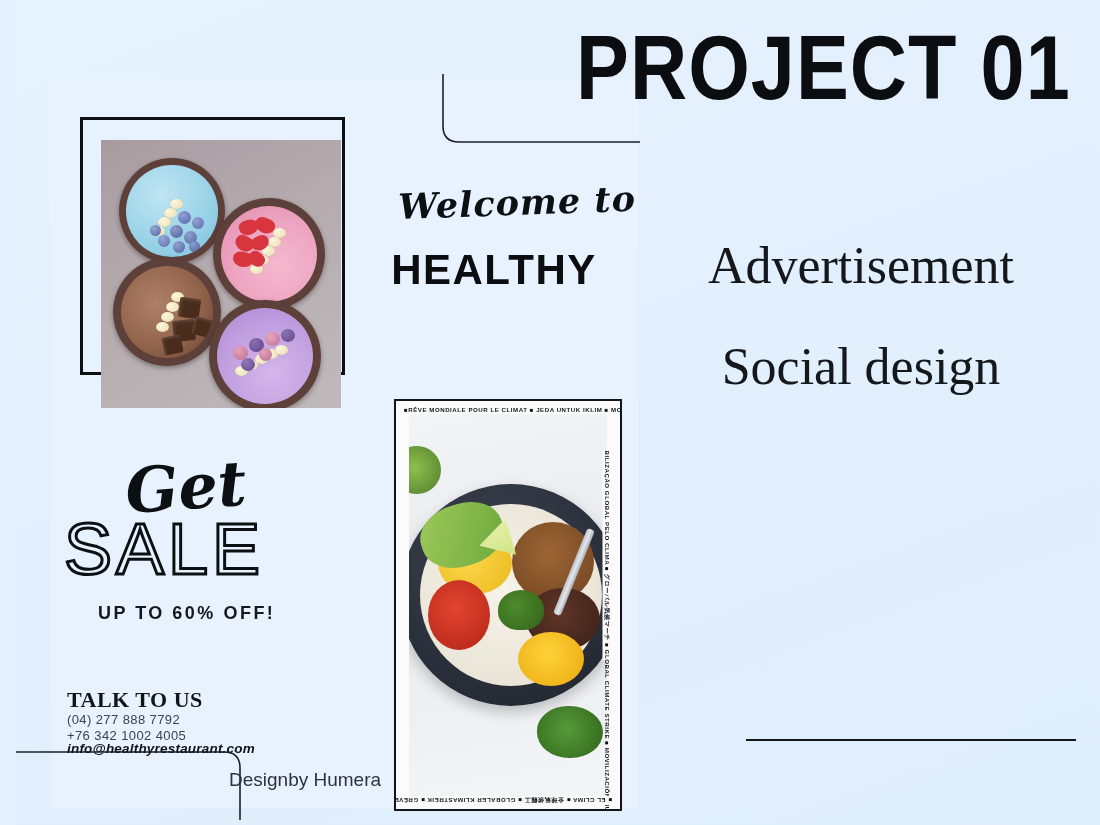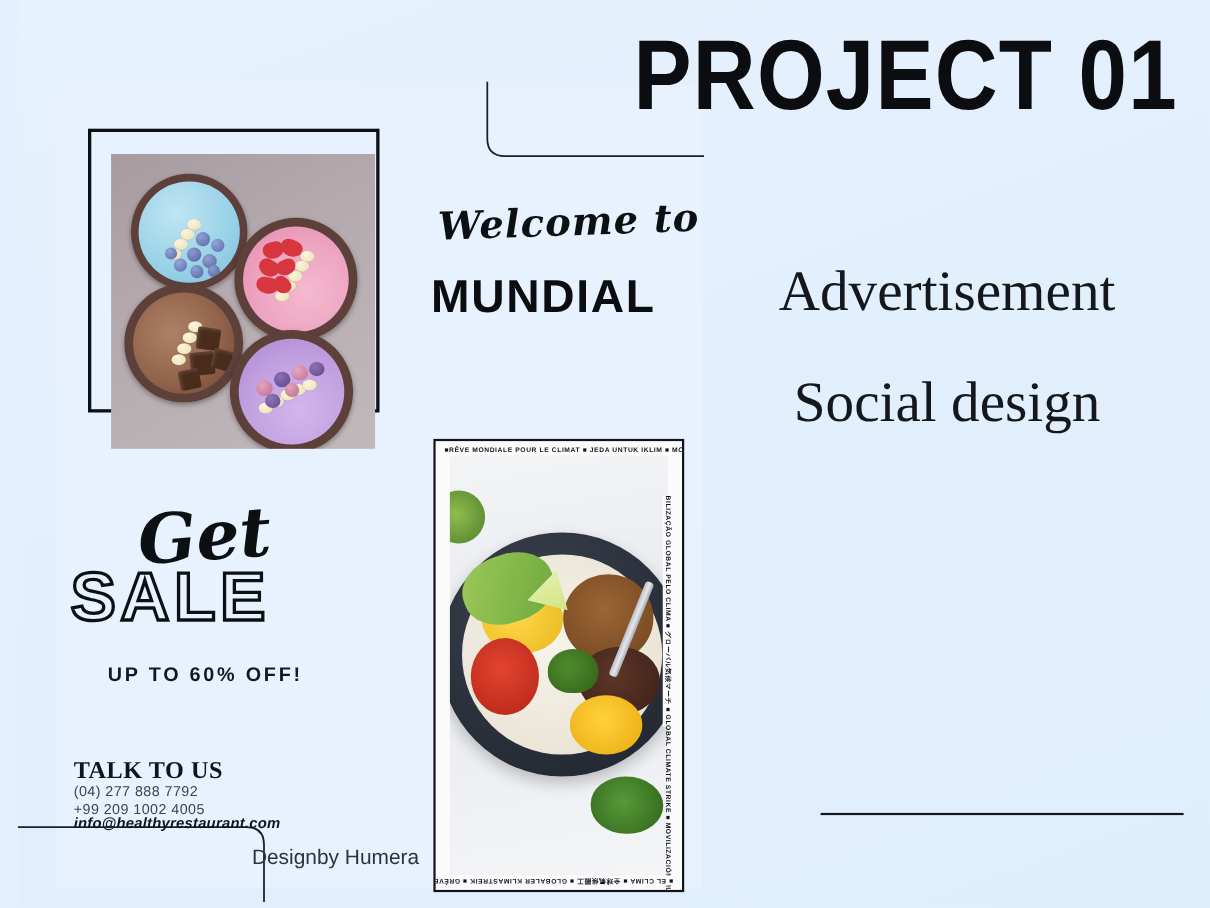--- a/index.html
+++ b/index.html
@@ -120,21 +120,21 @@
     font-family:"DejaVu Serif", serif;
     font-style:italic;font-weight:bold;
     font-size:62px;color:#0d1013;
     transform:rotate(-4deg);
     transform-origin:left bottom;
     z-index:3;
   }
   .sale{
     position:absolute;left:48px;top:508px;
     font-family:"Liberation Sans", sans-serif;
-    font-weight:bold;font-size:62px;
+    font-weight:normal;font-size:72px;
     letter-spacing:4px;
     color:transparent;
     -webkit-text-stroke:3px #0d1013;
     z-index:2;
   }
   .upto{
     position:absolute;left:82px;top:603px;
     font-family:"Liberation Sans", sans-serif;
     font-weight:bold;font-size:18px;
     letter-spacing:2.5px;color:#15191e;
@@ -323,31 +323,31 @@
           <div class="berry" style="left:64px;top:21px;width:14px;height:13px;background:radial-gradient(circle at 35% 30%,#8d71b6,#604789);"></div>
           <div class="berry" style="left:24px;top:50px;width:14px;height:13px;background:radial-gradient(circle at 35% 30%,#9077b9,#63498d);"></div>
           <div class="berry" style="left:42px;top:40px;width:13px;height:13px;background:radial-gradient(circle at 35% 30%,#e7a1ba,#b76c8e);"></div>
         </div>
       </div>
     </div>
   </div>
 
   <div class="welcome">Welcome to</div>
   <div class="brand">
-    <span>MUNDIAL</span><br>
+    <span>HEALTHY</span><br>
   </div>
 
   <div class="get">Get</div>
   <div class="sale">SALE</div>
   <div class="upto">UP TO 60% OFF!</div>
 
   <div class="talk">TALK TO US</div>
   <div class="contact-lines">
     <div>(04) 277 888 7792</div>
-    <div>+99 209 1002 4005</div>
+    <div>+76 342 1002 4005</div>
   </div>
   <div class="email">info@healthyrestaurant.com</div>
   <div class="credit">Designby Humera</div>
 
   <div class="food-card">
     <div class="food-photo">
       <div class="avo-left"></div>
       <div class="plate">
         <div class="rice">
           <div class="seg seg-corn"></div>

